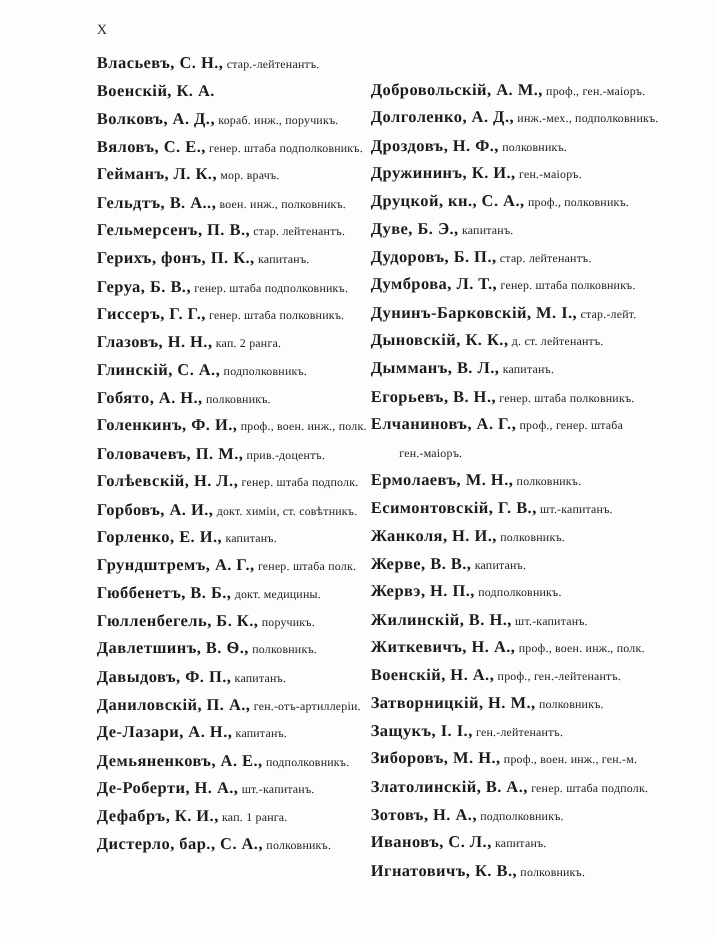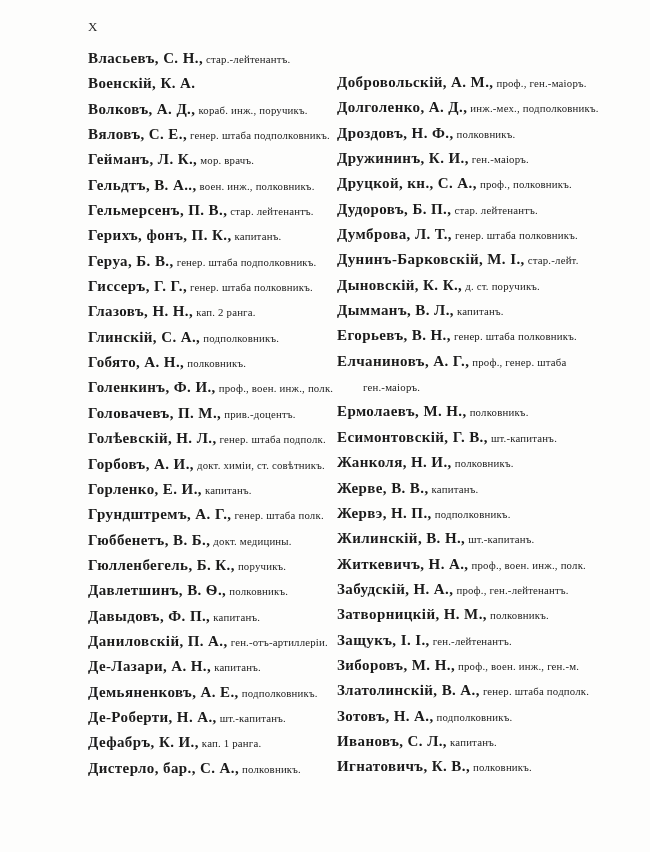--- a/index.html
+++ b/index.html
@@ -86,36 +86,37 @@
       <div class="line"><span class="nm">Дефабръ, К. И.,</span><span class="rk">кап. 1 ранга.</span></div>
       <div class="line"><span class="nm">Дистерло, бар., С. А.,</span><span class="rk">полковникъ.</span></div>
     </div>
 
   <div class="column right">
       <div class="line"><span class="nm">Добровольскій, А. М.,</span><span class="rk">проф., ген.-маіоръ.</span></div>
       <div class="line"><span class="nm">Долголенко, А. Д.,</span><span class="rk">инж.-мех., подполковникъ.</span></div>
       <div class="line"><span class="nm">Дроздовъ, Н. Ф.,</span><span class="rk">полковникъ.</span></div>
       <div class="line"><span class="nm">Дружининъ, К. И.,</span><span class="rk">ген.-маіоръ.</span></div>
       <div class="line"><span class="nm">Друцкой, кн., С. А.,</span><span class="rk">проф., полковникъ.</span></div>
+      <div class="line"><span class="nm">Дуве, Б. Э.,</span><span class="rk">капитанъ.</span></div>
       <div class="line"><span class="nm">Дудоровъ, Б. П.,</span><span class="rk">стар. лейтенантъ.</span></div>
       <div class="line"><span class="nm">Думброва, Л. Т.,</span><span class="rk">генер. штаба полковникъ.</span></div>
       <div class="line"><span class="nm">Дунинъ-Барковскій, М. І.,</span><span class="rk">стар.-лейт.</span></div>
-      <div class="line"><span class="nm">Дыновскій, К. К.,</span><span class="rk">д. ст. поручикъ.</span></div>
+      <div class="line"><span class="nm">Дыновскій, К. К.,</span><span class="rk">д. ст. лейтенантъ.</span></div>
       <div class="line"><span class="nm">Дымманъ, В. Л.,</span><span class="rk">капитанъ.</span></div>
       <div class="line"><span class="nm">Егорьевъ, В. Н.,</span><span class="rk">генер. штаба полковникъ.</span></div>
       <div class="line"><span class="nm">Елчаниновъ, А. Г.,</span><span class="rk">проф., генер. штаба</span></div>
       <div class="line cont"><span class="rk">ген.-маіоръ.</span></div>
       <div class="line"><span class="nm">Ермолаевъ, М. Н.,</span><span class="rk">полковникъ.</span></div>
       <div class="line"><span class="nm">Есимонтовскій, Г. В.,</span><span class="rk">шт.-капитанъ.</span></div>
       <div class="line"><span class="nm">Жанколя, Н. И.,</span><span class="rk">полковникъ.</span></div>
       <div class="line"><span class="nm">Жерве, В. В.,</span><span class="rk">капитанъ.</span></div>
       <div class="line"><span class="nm">Жервэ, Н. П.,</span><span class="rk">подполковникъ.</span></div>
       <div class="line"><span class="nm">Жилинскій, В. Н.,</span><span class="rk">шт.-капитанъ.</span></div>
       <div class="line"><span class="nm">Житкевичъ, Н. А.,</span><span class="rk">проф., воен. инж., полк.</span></div>
-      <div class="line"><span class="nm">Забудскій, Н. А.,</span><span class="rk">проф., ген.-лейтенантъ.</span></div>
+      <div class="line"><span class="nm">Военскій, Н. А.,</span><span class="rk">проф., ген.-лейтенантъ.</span></div>
       <div class="line"><span class="nm">Затворницкій, Н. М.,</span><span class="rk">полковникъ.</span></div>
       <div class="line"><span class="nm">Защукъ, І. І.,</span><span class="rk">ген.-лейтенантъ.</span></div>
       <div class="line"><span class="nm">Зиборовъ, М. Н.,</span><span class="rk">проф., воен. инж., ген.-м.</span></div>
       <div class="line"><span class="nm">Златолинскій, В. А.,</span><span class="rk">генер. штаба подполк.</span></div>
       <div class="line"><span class="nm">Зотовъ, Н. А.,</span><span class="rk">подполковникъ.</span></div>
       <div class="line"><span class="nm">Ивановъ, С. Л.,</span><span class="rk">капитанъ.</span></div>
       <div class="line"><span class="nm">Игнатовичъ, К. В.,</span><span class="rk">полковникъ.</span></div>
     </div>
 </div>
 

